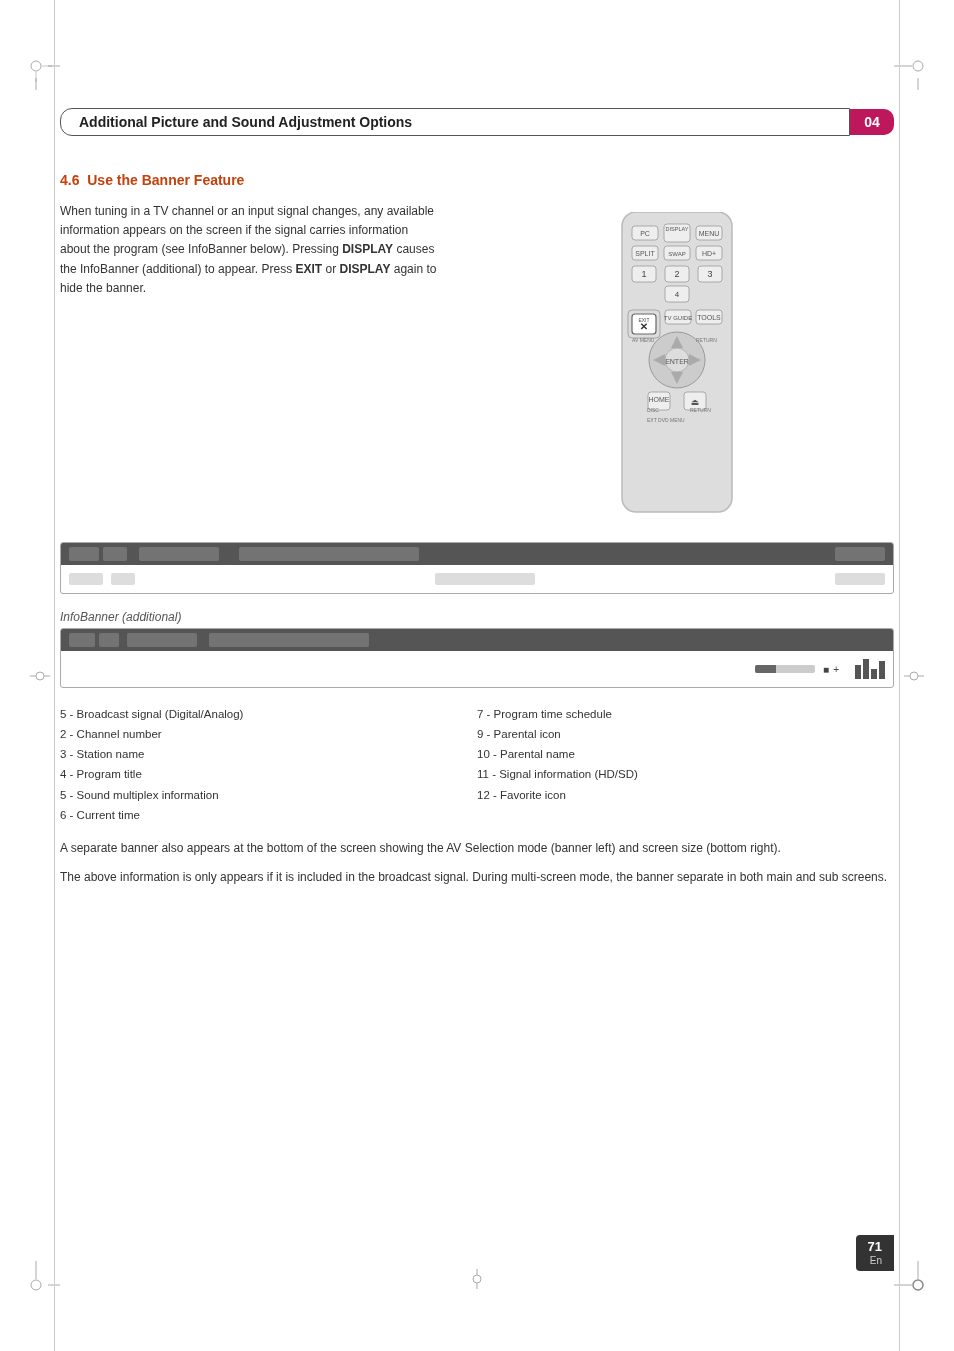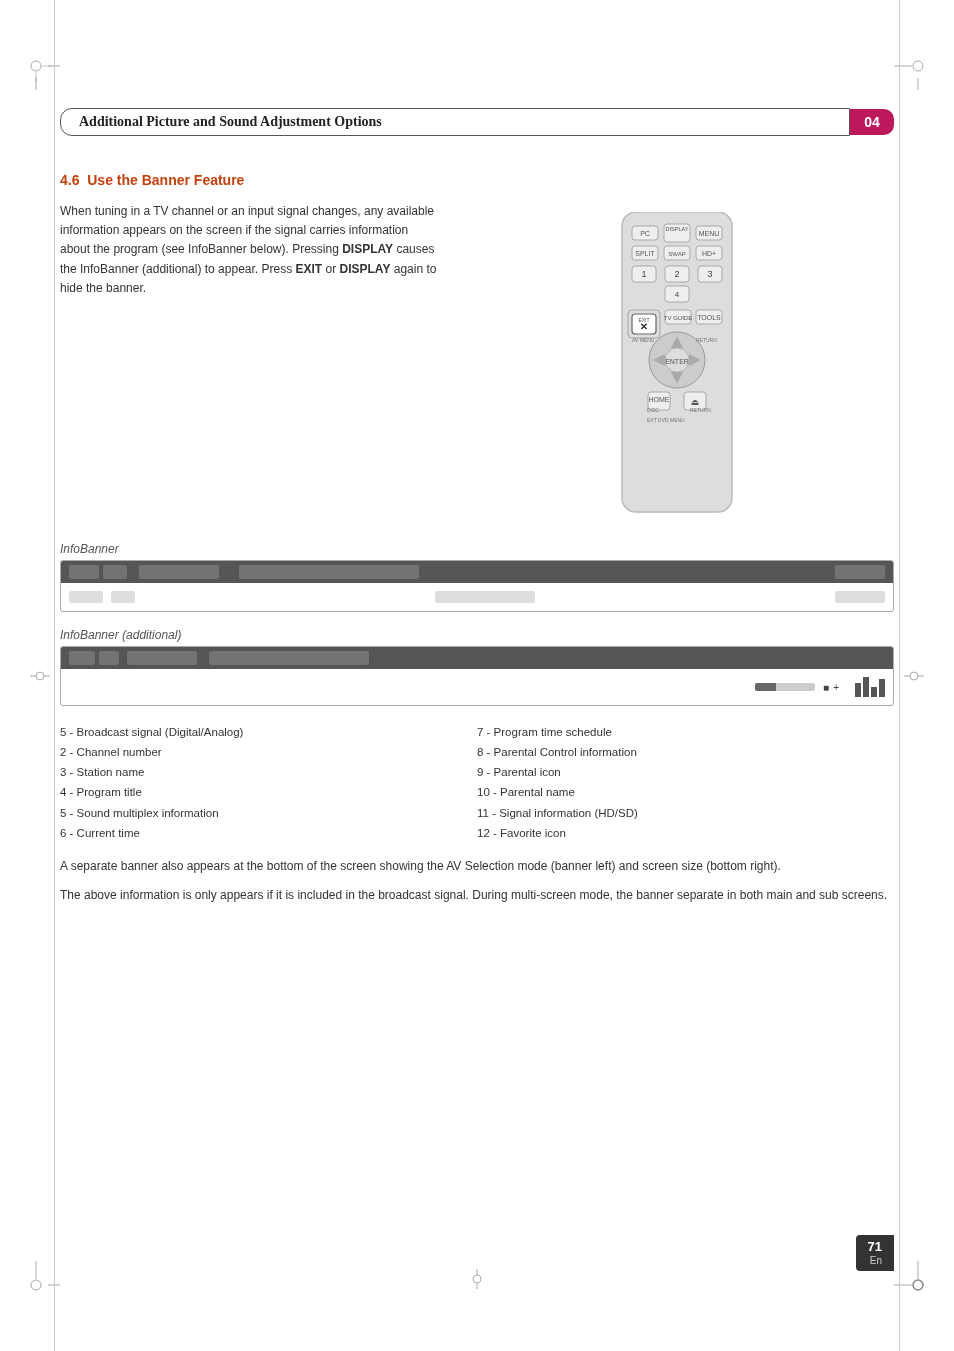--- a/index.html
+++ b/index.html
@@ -27,21 +27,20 @@
       border: 1.5px solid #555;
       border-radius: 12px 0 0 12px;
       padding: 5px 18px 5px 18px;
       font-size: 14px;
       font-weight: bold;
       color: #222;
       background: #fff;
       flex: 1;
       display: flex;
       align-items: center;
-      font-family: Liberation Serif, serif;
     }
     .header-chapter-box {
       background: #be185d;
       color: #fff;
       font-size: 14px;
       font-weight: bold;
       padding: 5px 14px;
       border-radius: 0 10px 10px 0;
       min-width: 44px;
       text-align: center;
@@ -365,23 +364,20 @@
         <text x="55" y="200" font-size="5" fill="#777">DISC</text>
         <rect x="92" y="180" width="22" height="18" rx="3" fill="#eee" stroke="#999" stroke-width="0.8"></rect>
         <text x="103" y="193" font-size="9" text-anchor="middle" fill="#555">⏏</text>
         <text x="98" y="200" font-size="5" fill="#777">RETURN</text>
 
         <text x="55" y="210" font-size="5" fill="#777">EXT DVD MENU</text>
       </svg>
     </div>
   </div>
 
-  <div class="banner-label">
-    <span>InfoBanner</span>
-  </div>
 
   <div class="info-banner">
     <div class="banner-top-bar">
       <div class="b-seg" style="width:30px;"></div>
       <div class="b-seg" style="width:24px;"></div>
       <div class="b-seg" style="width:80px;margin-left:8px;"></div>
       <div class="b-seg" style="width:180px;margin-left:16px;"></div>
       <div class="b-seg" style="width:50px;margin-left:auto;"></div>
     </div>
     <div class="banner-bottom-row">
@@ -430,21 +426,20 @@
     <div class="num-col">
       <div class="num-item">5 - Broadcast signal (Digital/Analog)</div>
       <div class="num-item">2 - Channel number</div>
       <div class="num-item">3 - Station name</div>
       <div class="num-item">4 - Program title</div>
       <div class="num-item">5 - Sound multiplex information</div>
       <div class="num-item">6 - Current time</div>
     </div>
     <div class="num-col">
       <div class="num-item">7 - Program time schedule</div>
-      <div class="num-item">8 - Parental Control information</div>
       <div class="num-item">9 - Parental icon</div>
       <div class="num-item">10 - Parental name</div>
       <div class="num-item">11 - Signal information (HD/SD)</div>
       <div class="num-item">12 - Favorite icon</div>
     </div>
   </div>
 
   <div class="bottom-para">A separate banner also appears at the bottom of the screen showing the AV Selection mode (banner left) and screen size (bottom right).</div>
   <div class="bottom-para">The above information is only appears if it is included in the broadcast signal. During multi-screen mode, the banner separate in both main and sub screens.</div>
 

